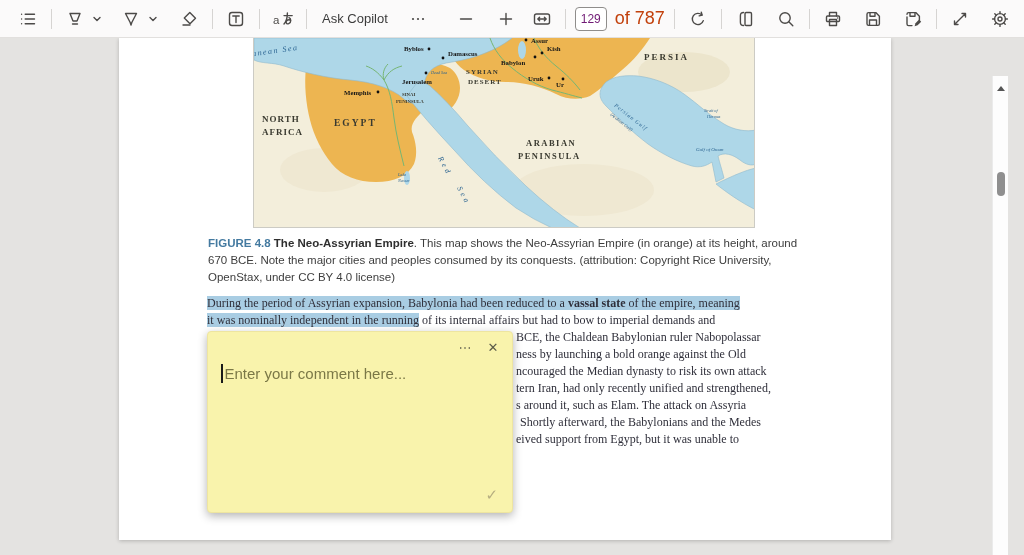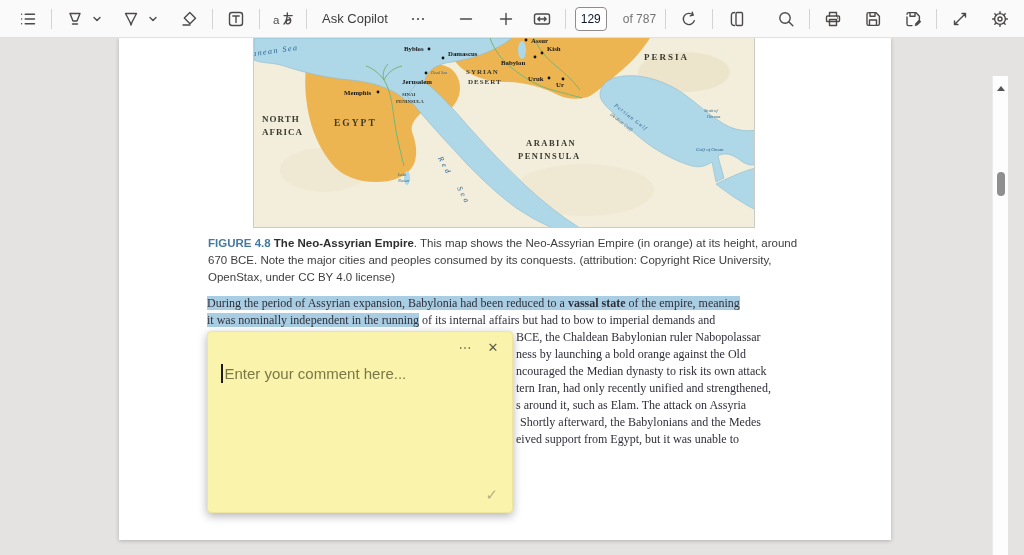--- a/index.html
+++ b/index.html
@@ -8,22 +8,22 @@
   
   .toolbar { position:absolute; left:0; top:0; width:1024px; height:38px; background:#fbfafa;
              border-bottom:1px solid #e2e0de; display:flex; align-items:center; padding:0 10px 0 14px; z-index:20; }
   .icon-btn { height:30px; min-width:28px; display:flex; align-items:center; justify-content:center;
               border-radius:4px; color:#4c4a48; cursor:default; }
   .icon-btn svg { display:block; }
   .tb-sep { width:1px; height:20px; background:#d6d4d2; margin:0 9px; }
   .chev { min-width:16px; }
   .tb-text { font-size:13px; color:#3b3b3b; white-space:nowrap; padding:0 6px; }
   .page-input { width:32px; height:24px; border:1px solid #8f8d8b; border-radius:4px; background:#fff;
-                font-size:12px; text-align:center; color:#0f172a; font-family:"Liberation Sans",sans-serif; }
-  .of-total { font-size:12px; color:#737373; margin-left:16px; white-space:nowrap; }
+                font-size:12px; text-align:center; color:#701a75; font-family:"Liberation Sans",sans-serif; }
+  .of-total { font-size:18px; color:#c2410c; margin-left:8px; white-space:nowrap; }
   .ml-a { margin-left:auto; }
   .stroke-ic { fill:none; stroke:#4c4a48; stroke-width:1.4; stroke-linecap:round; stroke-linejoin:round; }
 
   
   .canvas { position:absolute; left:0; top:38px; width:1008px; height:517px; background:#e4e3e1; }
   .pdf-page { position:absolute; left:119px; top:0; width:772px; height:502px; background:#ffffff;
               box-shadow:0 1px 4px rgba(0,0,0,.22); }
 
   
   .map-wrap { position:absolute; left:134px; top:0; width:502px; height:190px; overflow:hidden;

